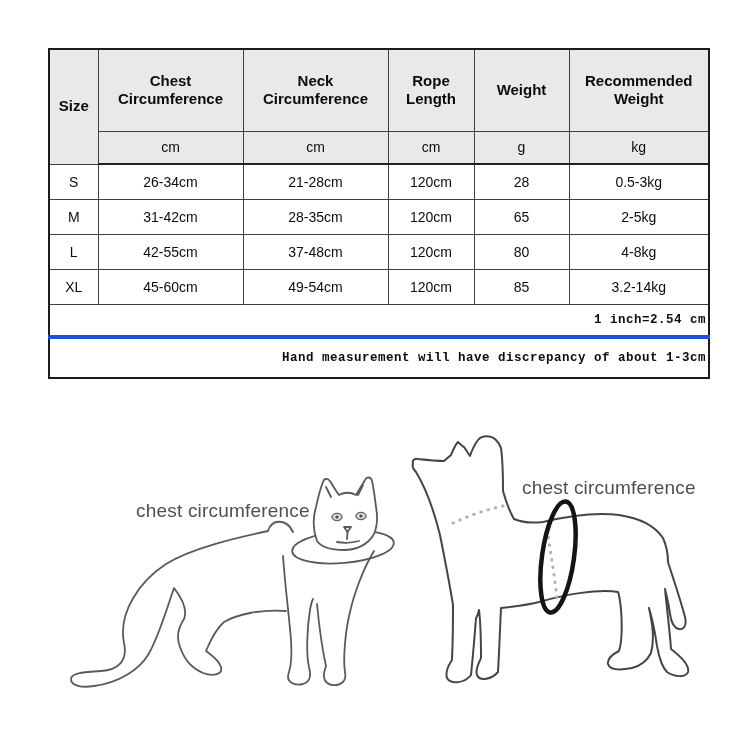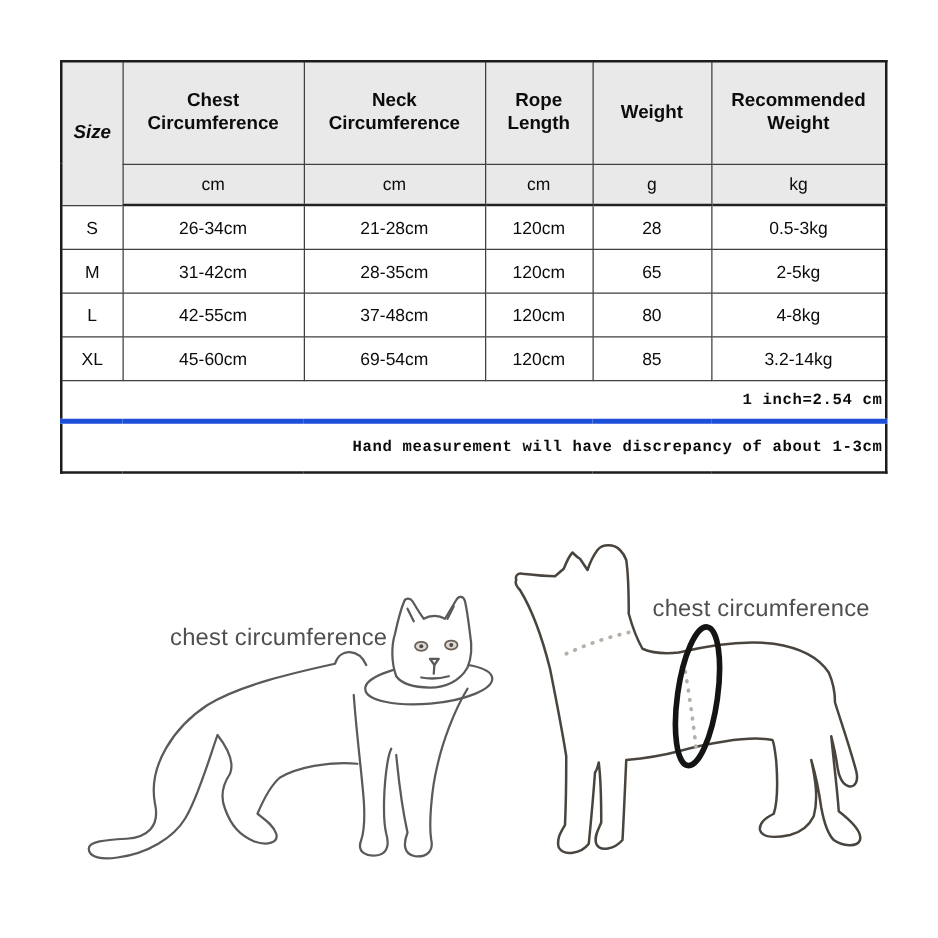--- a/index.html
+++ b/index.html
@@ -8,21 +8,21 @@
   .stage { position:relative; width:750px; height:750px; background:#fff; }
 
   
   table.size-chart { position:absolute; left:48px; top:48px; width:660px;
                      border-collapse:collapse; table-layout:fixed;
                      border:2px solid #1c1c1c; color:#0c0c0c; }
   table.size-chart td, table.size-chart th { border:1px solid #3f3f3f; text-align:center;
                      vertical-align:middle; font-size:14px; font-weight:400;
                      padding:0 2px; background:#ffffff; }
   tr.hdr th { background:#e9e9e9; font-weight:700; font-size:15px; height:82px; line-height:1.25; }
-  th.size-head { font-size:15px;font-style:italic; }
+  th.size-head { font-size:15px; }
   tr.units td { background:#e9e9e9; height:33px; border-bottom:2px solid #222; }
   tr.data td { height:35px; }
   tr.note td { height:33px; font-family:"Liberation Mono","DejaVu Sans Mono",monospace;
                font-weight:700; font-size:12.5px; letter-spacing:0.5px;text-align:right; }
   tr.note-hand td { height:41px; border-top:4px solid #1d4ed8; }
 
   
   .cat-svg { position:absolute; left:60px; top:420px; }
   .dog-svg { position:absolute; left:400px; top:420px; }
   .diag-label { position:absolute; color:#4f4f4f; font-size:19px; font-weight:400;
@@ -80,21 +80,21 @@
         <td>L</td>
         <td>42-55cm</td>
         <td>37-48cm</td>
         <td>120cm</td>
         <td>80</td>
         <td>4-8kg</td>
       </tr>
       <tr class="data">
         <td>XL</td>
         <td>45-60cm</td>
-        <td>69-54cm</td>
+        <td>49-54cm</td>
         <td>120cm</td>
         <td>85</td>
         <td>3.2-14kg</td>
       </tr>
       <tr class="note">
         <td colspan="6">1 inch=2.54 cm</td>
       </tr>
       <tr class="note note-hand">
         <td colspan="6">Hand measurement will have discrepancy of about 1-3cm</td>
       </tr>

